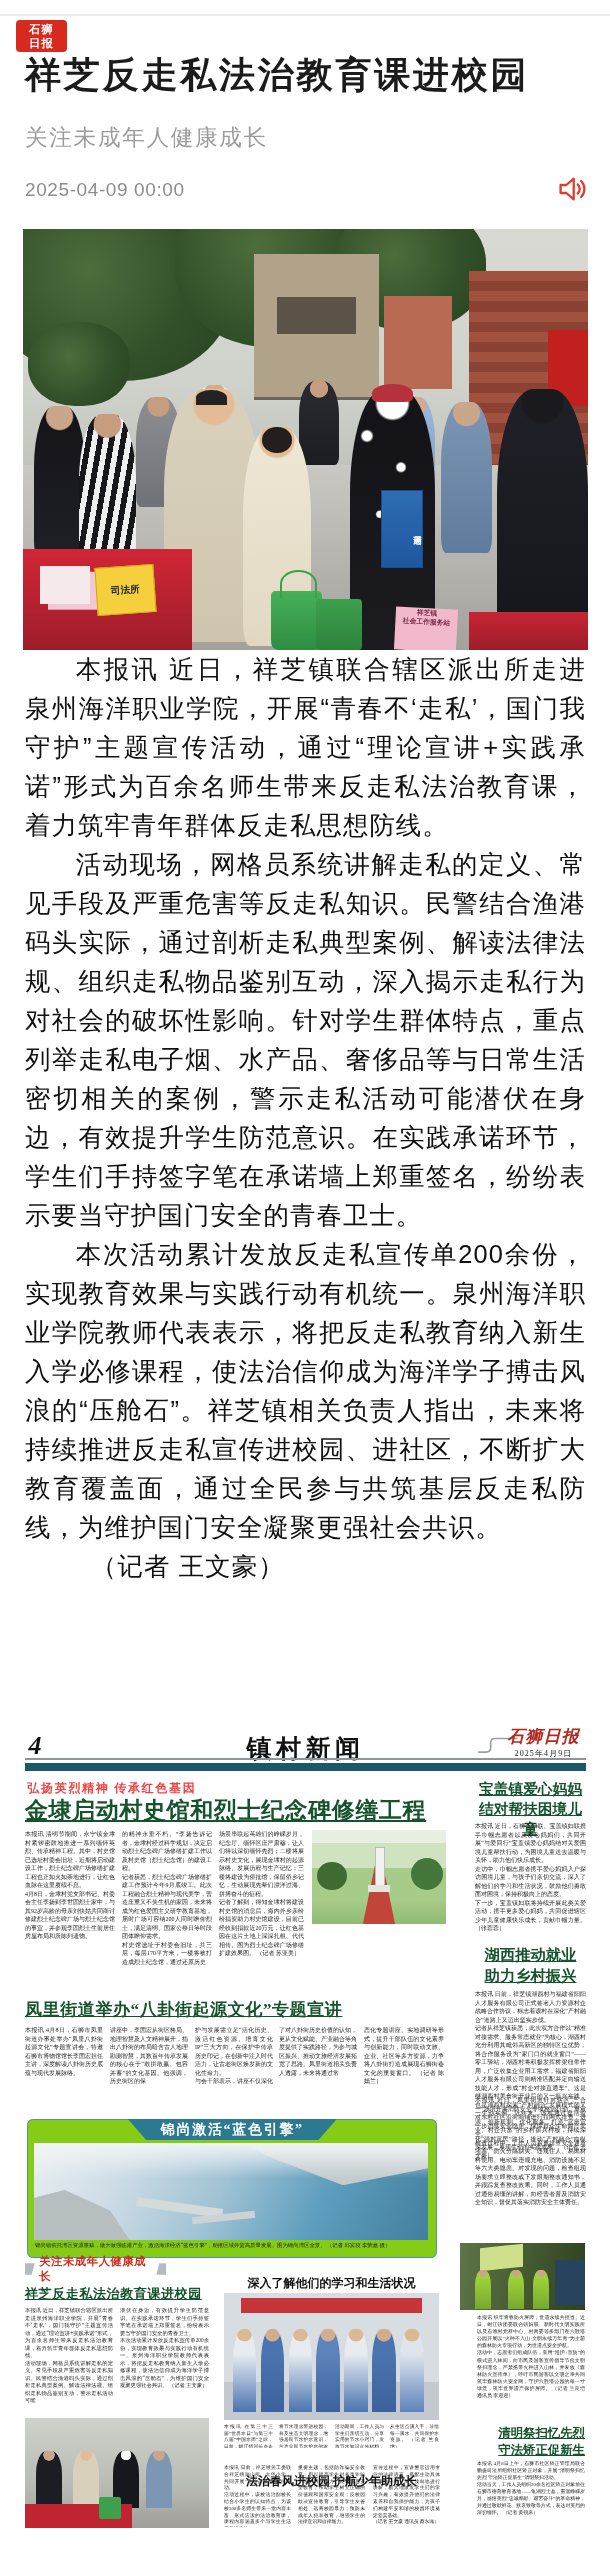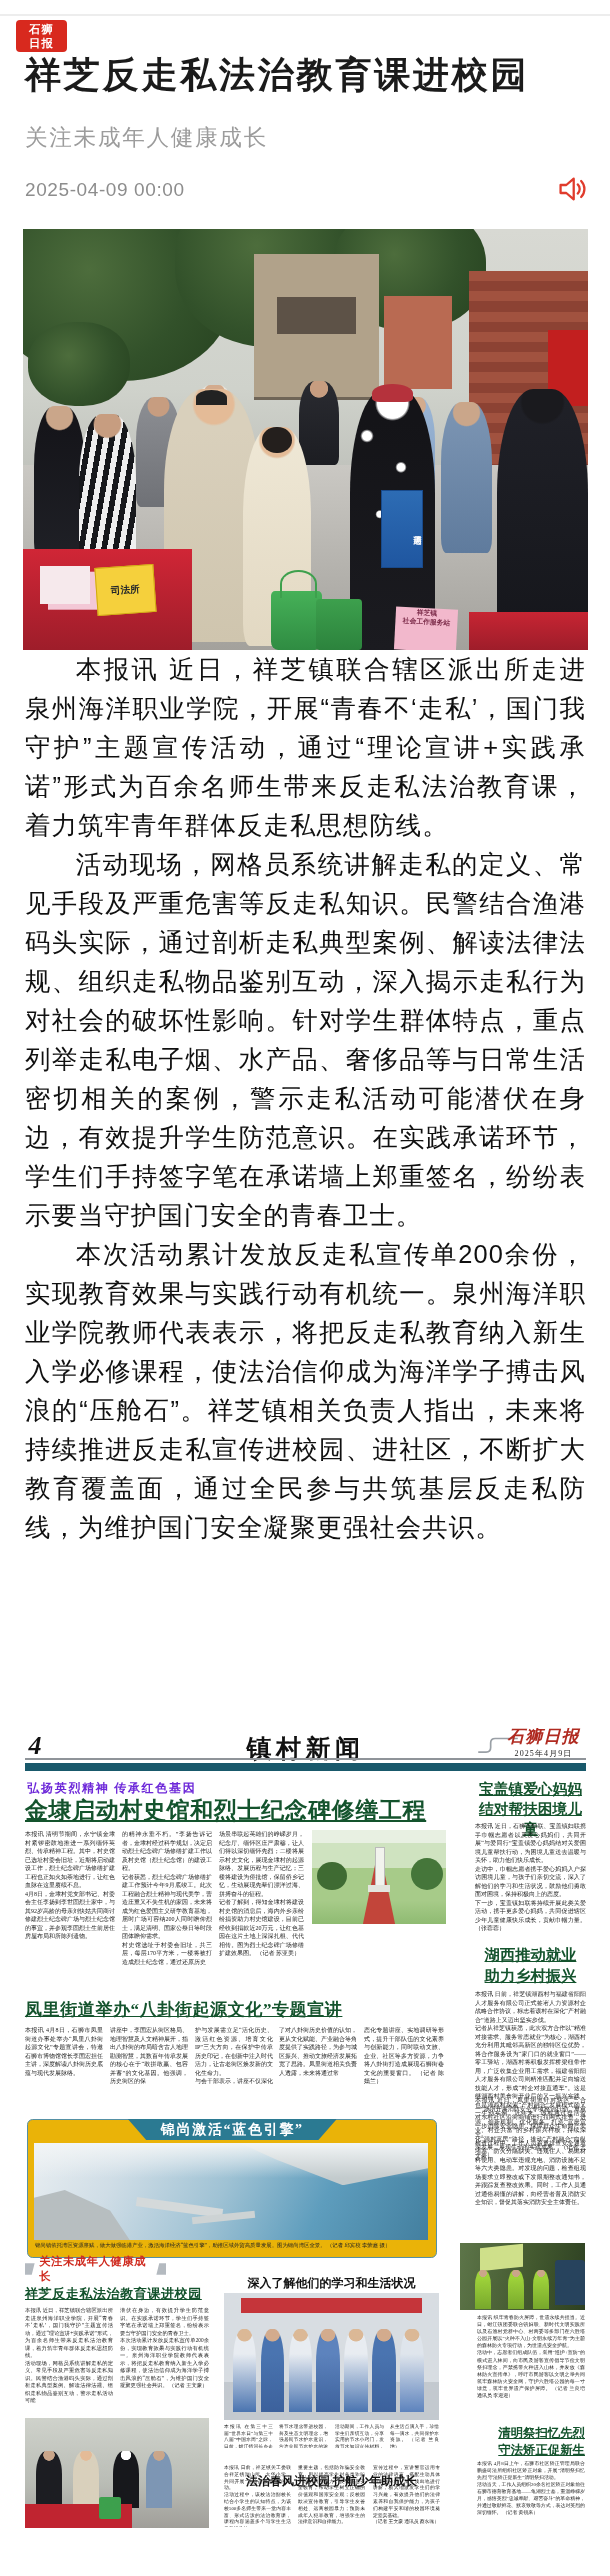--- a/index.html
+++ b/index.html
@@ -90,21 +90,21 @@
   #np-bracket{right:68px;top:11.3px;}
   #np-mast{right:0;top:2.3px;width:85px;text-align:center;color:#b02a20;font-size:17px;font-weight:700;
            font-style:italic;letter-spacing:1.1px;}
   #np-date{right:0;top:25px;width:85px;text-align:center;color:#222;font-size:8px;letter-spacing:1.1px;}
   #np-rule{left:0;top:35px;width:561px;height:1.7px;background:#8f9499;}
   #np-teal{left:0;top:40px;width:561px;height:8px;background:#19596b;}
 
   .np-h{font-weight:700;color:#14532d;text-decoration:underline;}
   .npcol{font-size:6px;line-height:1.42;text-align:justify;color:#1c1c1c;overflow:hidden;white-space:pre-line;}
 
-  #a1-kicker{left:2.3px;top:57px;font-size:12px;font-weight:700;color:#6d28d9;letter-spacing:1.7px;}
+  #a1-kicker{left:2.3px;top:57px;font-size:12px;font-weight:700;color:#ef4444;letter-spacing:1.7px;}
   #a1-h{left:0;top:72px;font-size:23px;letter-spacing:0.6px;}
   #a1-c0{left:0;top:107px;width:90px;height:160px;}
   #a1-c1{left:97px;top:107px;width:90px;height:160px;}
   #a1-c2{left:194px;top:107px;width:85px;height:160px;}
   #a1-img{left:287px;top:107px;width:134px;height:94px;overflow:hidden;
           background:linear-gradient(#e8f0e2 0 14%,#cfe3c0 14% 40%,#a7cb89 40% 75%,#8fbb72 100%);}
   #a1-img .mon{left:47%;top:18%;width:6%;height:42%;background:#f2f3ee;border:0.6px solid #bbb;}
   #a1-img .monbase{left:42%;top:58%;width:16%;height:8%;background:#e3e5de;}
   #a1-img .path{left:38%;top:30%;width:24%;height:70%;background:#c2453a;
                 clip-path:polygon(42% 0,58% 0,100% 100%,0 100%);}
@@ -113,21 +113,21 @@
 
   #a2-h{left:450px;top:57px;width:111px;text-align:center;font-size:14.7px;line-height:1.35;}
   #a2-b{left:450px;top:99px;width:111px;height:115px;}
   #a3-h{left:450px;top:221px;width:111px;text-align:center;font-size:15.3px;line-height:1.4;}
   #a3-b{left:450px;top:267px;width:111px;height:215px;}
 
   #a4-h{left:0;top:275px;font-size:17px;letter-spacing:0.6px;}
   .a4c{top:303px;width:78px;height:88px;}
   #a4-c0{left:0;} #a4-c1{left:85px;} #a4-c2{left:170px;} #a4-c3{left:254px;} #a4-c4{left:339px;width:80px;}
 
-  #a5-frame{left:2.3px;top:396px;width:408px;height:137px;border:1.1px solid #5590a4;border-radius:5.7px;background:#eab308;}
+  #a5-frame{left:2.3px;top:396px;width:408px;height:137px;border:1.1px solid #5590a4;border-radius:5.7px;background:#84cc16;}
   #a5-banner{left:50%;top:-1.1px;transform:translateX(-50%);width:209px;height:21.5px;background:#2b7a92;
              clip-path:polygon(0 0,100% 0,91% 100%,9% 100%);color:#fff;text-align:center;
              font-size:14px;font-weight:700;line-height:21.5px;letter-spacing:1.7px;z-index:2;}
   #a5-photo{left:5.7px;top:22.6px;width:394px;height:97px;overflow:hidden;
             background:linear-gradient(115deg,#e9eef1 0%,#cfdde6 22%,#9fc2d4 48%,#5e9dbd 72%,#437f9f 100%);}
   #a5-photo .land1{left:-6%;top:42%;width:46%;height:70%;background:#b7bec0;
                    clip-path:polygon(0 30%,30% 10%,55% 40%,70% 100%,0 100%);}
   #a5-photo .land2{left:52%;top:0;width:48%;height:44%;background:#c3cbcd;
                    clip-path:polygon(0 0,100% 0,100% 60%,55% 100%,20% 40%);}
   #a5-photo .pier1{left:26%;top:62%;width:22%;height:9%;background:#d4d9da;transform:rotate(8deg);}
@@ -241,20 +241,21 @@
     <div class="abs" id="bag-green"></div>
     <div class="abs" id="bag-green2"></div>
     <div class="abs pre" id="sign-pink">祥芝镇
 社会工作服务站</div>
   </div>
 
   <div class="abs" id="article-body">
     <p>本报讯 近日，祥芝镇联合辖区派出所走进泉州海洋职业学院，开展“青春不‘走私’，国门我守护”主题宣传活动，通过“理论宣讲+实践承诺”形式为百余名师生带来反走私法治教育课，着力筑牢青年群体反走私思想防线。</p>
     <p>活动现场，网格员系统讲解走私的定义、常见手段及严重危害等反走私知识。民警结合渔港码头实际，通过剖析走私典型案例、解读法律法规、组织走私物品鉴别互动，深入揭示走私行为对社会的破坏性影响。针对学生群体特点，重点列举走私电子烟、水产品、奢侈品等与日常生活密切相关的案例，警示走私活动可能潜伏在身边，有效提升学生防范意识。在实践承诺环节，学生们手持签字笔在承诺墙上郑重签名，纷纷表示要当守护国门安全的青春卫士。</p>
     <p>本次活动累计发放反走私宣传单200余份，实现教育效果与实践行动有机统一。泉州海洋职业学院教师代表表示，将把反走私教育纳入新生入学必修课程，使法治信仰成为海洋学子搏击风浪的“压舱石”。祥芝镇相关负责人指出，未来将持续推进反走私宣传进校园、进社区，不断扩大教育覆盖面，通过全民参与共筑基层反走私防线，为维护国门安全凝聚更强社会共识。</p>
+    <p id="article-byline">（记者 王文豪）</p>
   </div>
 
   <div class="abs" id="np">
     <div id="np-pg">4</div>
     <div id="np-section">镇村新闻</div>
     <svg id="np-bracket" width="40" height="22.6" viewBox="0 0 70 40">
       <path d="M70 8 H30 q-8 0 -8 8 v8 q0 8 -8 8 H0" fill="none" stroke="#9aa0a6" stroke-width="3"></path>
     </svg>
     <div id="np-mast">石狮日报</div>
     <div id="np-date">2025年4月9日</div>

